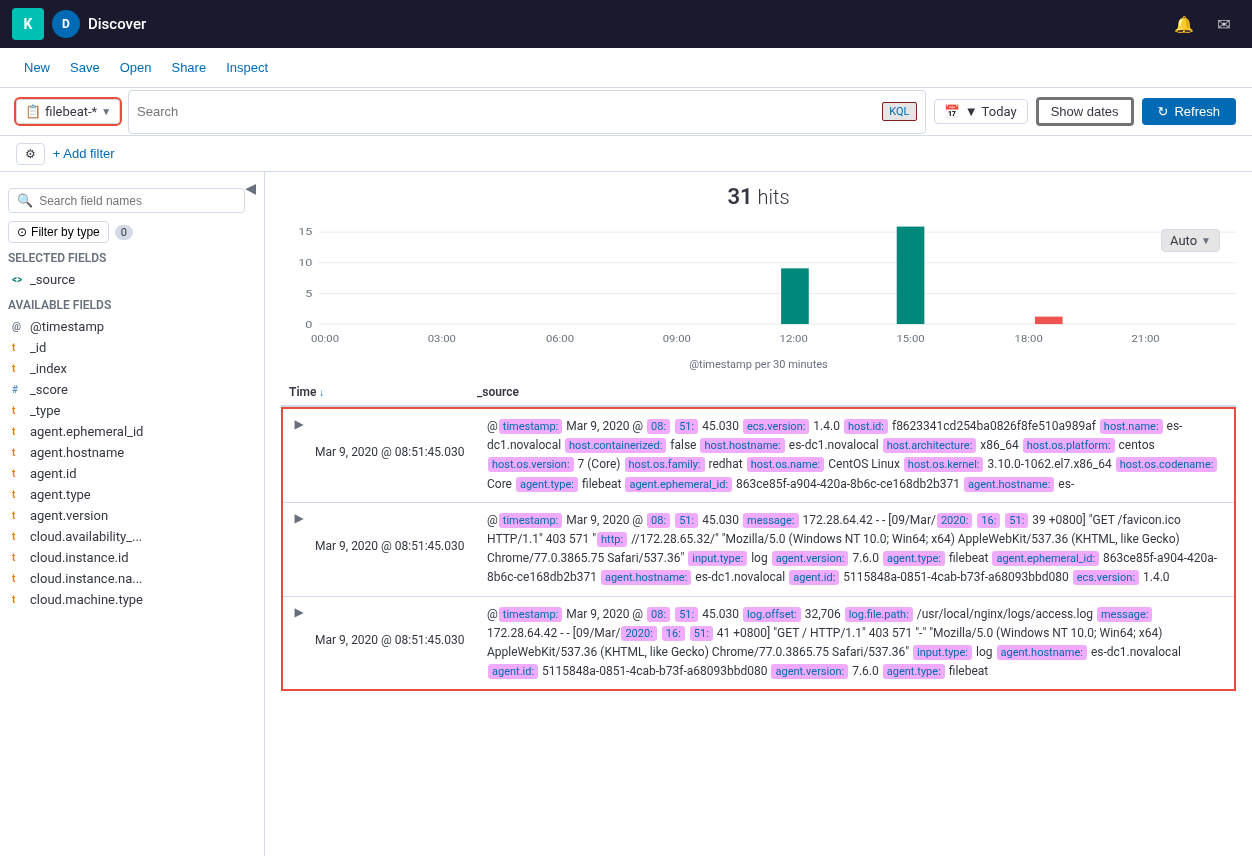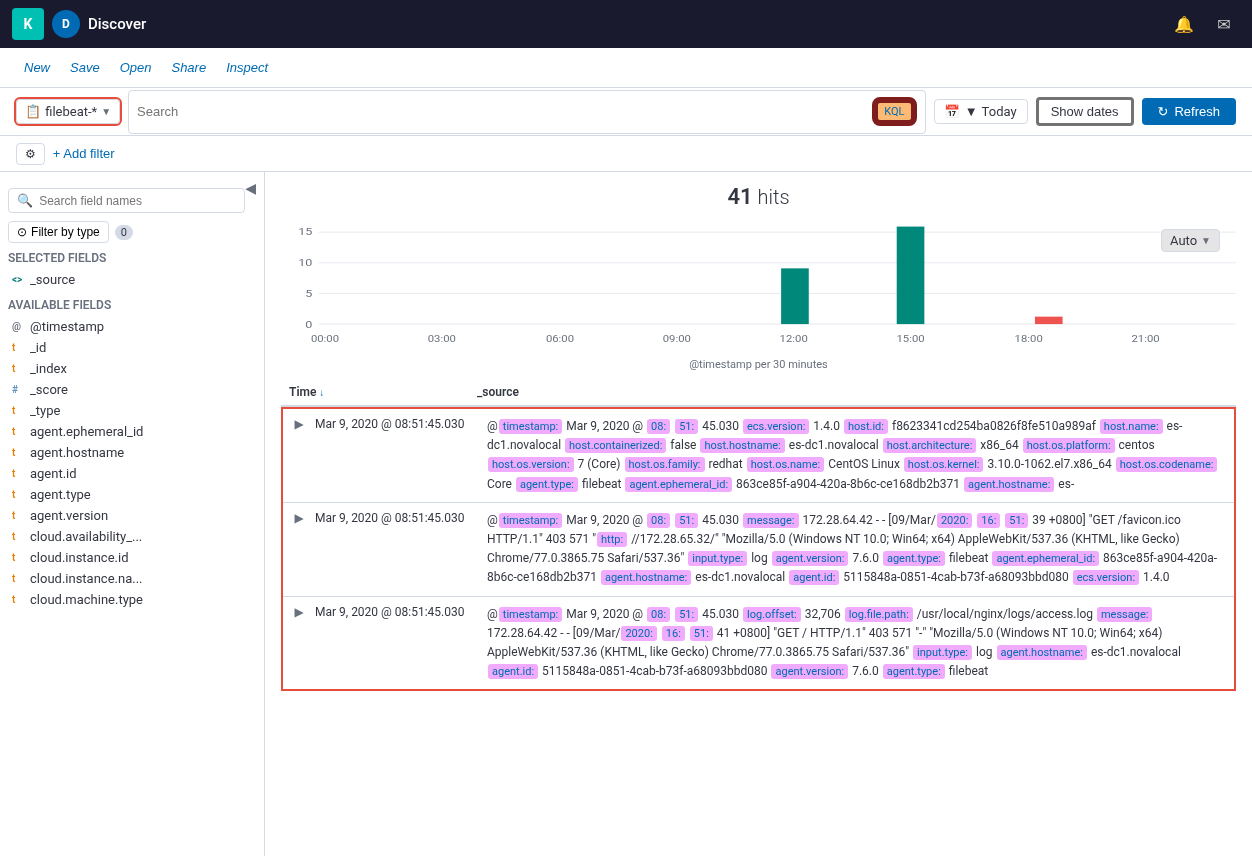--- a/index.html
+++ b/index.html
@@ -8,28 +8,28 @@
     
     .top-bar { display: flex; align-items: center; height: 48px; background: #1a1a2e; padding: 0 12px; gap: 8px; }
     .kibana-logo { width: 32px; height: 32px; background: #00bfb3; border-radius: 4px; display: flex; align-items: center; justify-content: center; color: white; font-weight: bold; font-size: 14px; }
     .app-avatar { width: 28px; height: 28px; background: #006bb4; border-radius: 50%; display: flex; align-items: center; justify-content: center; color: white; font-weight: bold; font-size: 12px; }
     .app-title { color: white; font-size: 15px; font-weight: 500; flex: 1; }
     .top-icons { display: flex; gap: 8px; margin-left: auto; }
     .top-icon-btn { width: 32px; height: 32px; background: transparent; border: none; color: #ccc; cursor: pointer; display: flex; align-items: center; justify-content: center; font-size: 16px; }
 
     
     .nav-bar { display: flex; align-items: center; height: 40px; border-bottom: 1px solid #d3dae6; padding: 0 16px; gap: 4px; }
-    .nav-btn { background: none; border: none; cursor: pointer; color: #006bb4; font-size: 13px; padding: 4px 8px; font-style: italic; }
+    .nav-btn { background: none; border: none; cursor: pointer; color: #006bb4; font-size: 13px; padding: 4px 8px; }
 
     
     .toolbar { display: flex; align-items: center; height: 48px; padding: 0 16px; gap: 8px; border-bottom: 1px solid #d3dae6; }
     .index-selector { display: flex; align-items: center; gap: 4px; border: 1px solid #d3dae6; border-radius: 4px; padding: 4px 8px; cursor: pointer; font-size: 13px; background: #fff; outline: 2px solid #e74c3c; }
     .search-bar { flex: 1; display: flex; align-items: center; border: 1px solid #d3dae6; border-radius: 4px; padding: 0 8px; height: 44px; background: #fff; }
     .search-bar input { border: none; outline: none; flex: 1; font-size: 13px; }
-    .kql-badge { background: #fdba74; color: #006bb4; border: 6px solid #7f1d1d; border-radius: 8px; padding: 2px 6px; font-size: 11px; cursor: pointer; }
+    .kql-badge { background: #e5e5e5; color: #006bb4; border: 1px solid #7f1d1d; border-radius: 2px; padding: 2px 6px; font-size: 11px; cursor: pointer; }
     .date-picker { display: flex; align-items: center; gap: 4px; border: 1px solid #d3dae6; border-radius: 4px; padding: 4px 10px; cursor: pointer; background: #fff; }
     .show-dates-btn { background: none; border: 3px solid #737373; border-radius: 4px; padding: 4px 12px; cursor: pointer; color: #343741; font-size: 13px; }
     .refresh-btn { display: flex; align-items: center; gap: 6px; background: #006bb4; color: white; border: none; border-radius: 4px; padding: 6px 16px; cursor: pointer; font-size: 13px; font-weight: 500; }
 
     
     .filter-bar { display: flex; align-items: center; height: 36px; padding: 0 16px; gap: 8px; border-bottom: 1px solid #d3dae6; }
     .filter-options-btn { background: none; border: 1px solid #d3dae6; border-radius: 4px; padding: 3px 8px; cursor: pointer; color: #343741; font-size: 12px; display: flex; align-items: center; gap: 4px; }
     .add-filter-btn { background: none; border: none; color: #006bb4; cursor: pointer; font-size: 13px; }
 
     
@@ -71,21 +71,21 @@
     .table-header { display: flex; gap: 8px; font-weight: 600; font-size: 12px; color: #343741; padding: 6px 8px; border-bottom: 2px solid #d3dae6; }
     .col-time { width: 180px; flex-shrink: 0; }
     .col-source { flex: 1; }
     .sort-arrow { color: #006bb4; font-size: 10px; }
 
     
     .data-rows { border: 2px solid #e74c3c; }
     .data-row { display: flex; gap: 8px; padding: 8px; border-bottom: 1px solid #d3dae6; align-items: flex-start; }
     .data-row:last-child { border-bottom: none; }
     .expand-btn { background: none; border: none; cursor: pointer; color: #69707d; font-size: 12px; width: 16px; flex-shrink: 0; }
-    .time-cell { width: 164px; flex-shrink: 0; font-size: 12px; color: #343741; }
+    .time-cell { width: 164px; flex-shrink: 0; font-size: 12px; color: #343741; margin-top: 28px; }
     .source-cell { flex: 1; font-size: 12px; line-height: 1.6; }
 
     .tag { display: inline; padding: 1px 4px; border-radius: 3px; margin: 1px; font-size: 11px; }
     .tag-key { background: #f0abfc; color: #006bb4; }
     .tag-val { color: #343741; }
 
     
     ::-webkit-scrollbar { width: 6px; height: 6px; }
     ::-webkit-scrollbar-track { background: #f1f1f1; }
     ::-webkit-scrollbar-thumb { background: #c0c0c0; border-radius: 3px; }
@@ -226,21 +226,21 @@
           <span class="field-type t">t</span>
           <span class="field-name">cloud.machine.type</span>
         </div>
       </div>
   </div>
 
   <div class="content">
 
     <div class="hits-section">
       <div class="hits-count">
-        <strong>41</strong> <span>hits</span>
+        <strong>31</strong> <span>hits</span>
       </div>
     </div>
 
     <div class="chart-container">
       <div style="position:relative;">
         <div class="auto-select">
           <span>Auto</span>
           <span class="chevron-icon">▼</span>
         </div>
         <svg class="chart-svg" viewBox="0 0 760 140" preserveAspectRatio="none">

